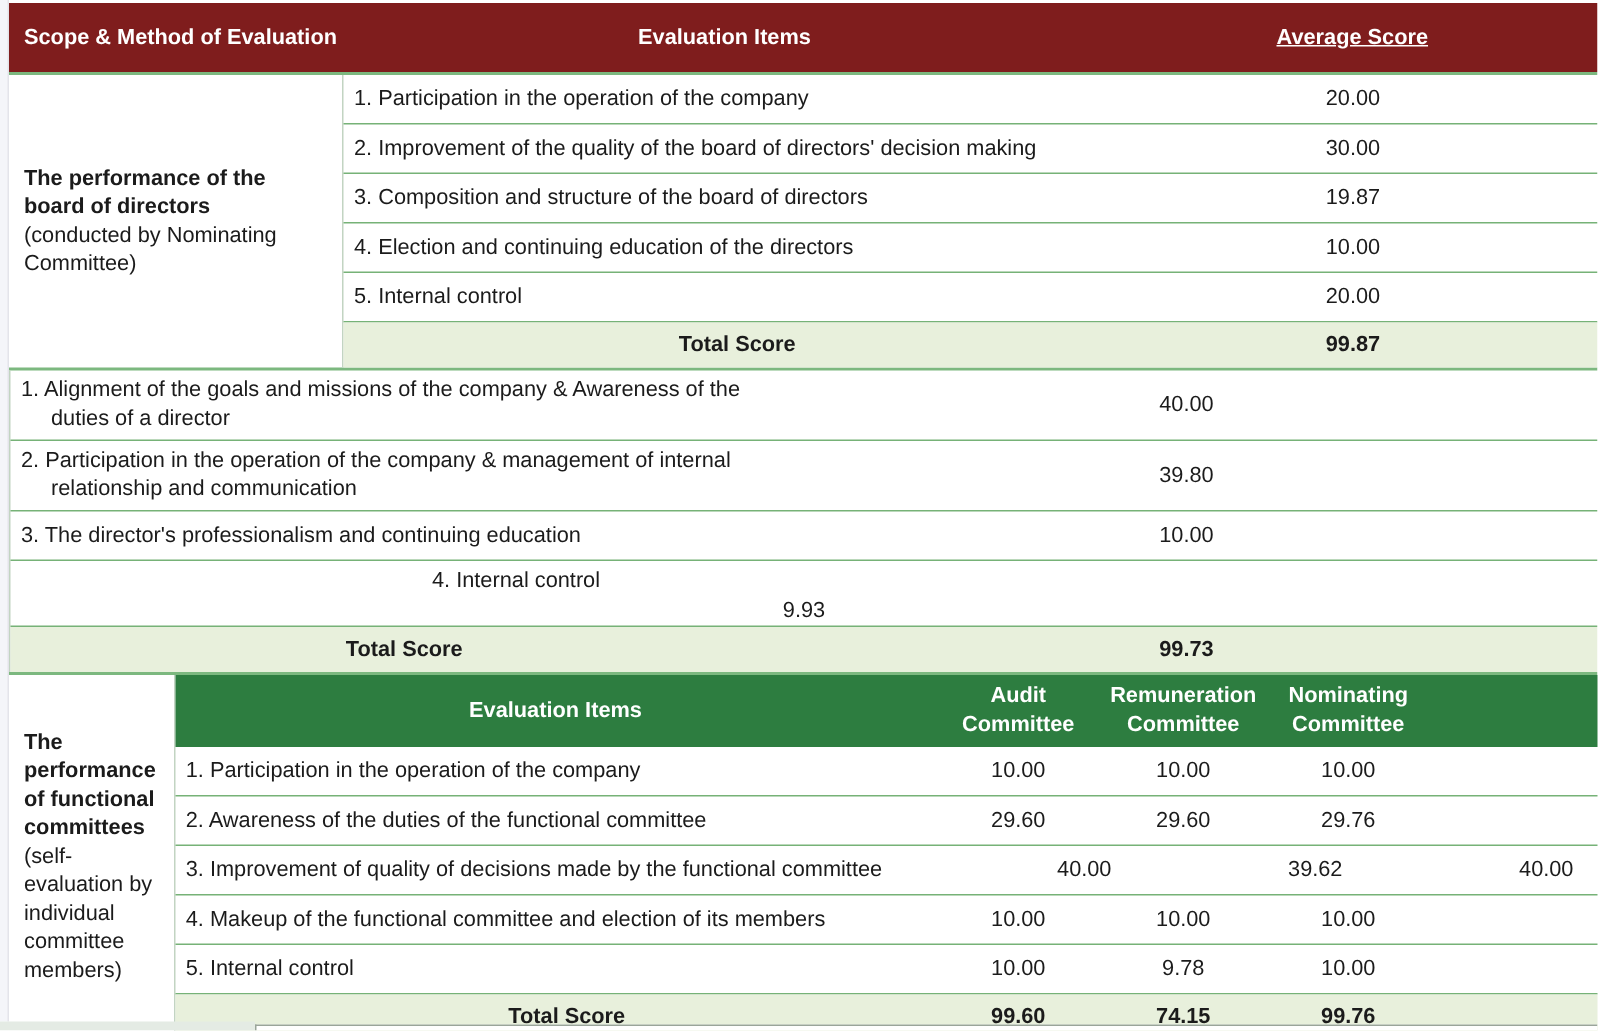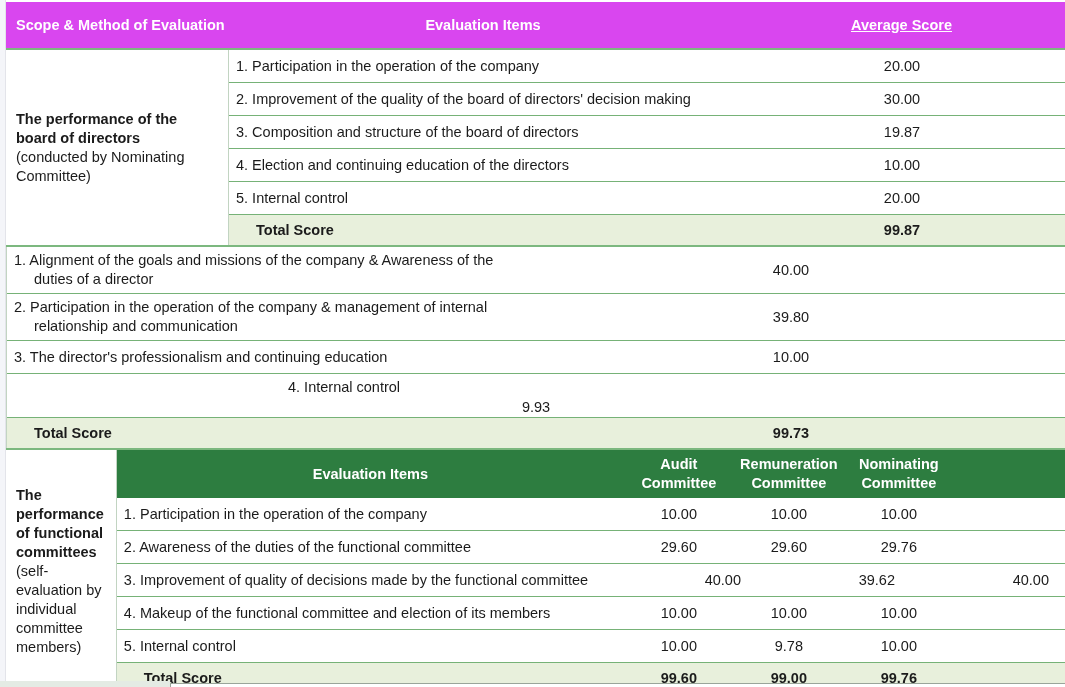--- a/index.html
+++ b/index.html
@@ -13,21 +13,21 @@
     position:absolute; left:0; top:0; width:6px; height:681px;
     background:#f4f5f9; border-right:1px solid #e3e4ea; box-sizing:border-box;
   }
   .gov-table {
     position:absolute; left:6px; top:2px; width:1059px;
     border-bottom:2px solid #7cb87f;
   }
   
   .thead {
     display:flex; align-items:center; height:46px;
-    background:#d946ef; color:#ffffff; font-weight:bold;
+    background:#7f1d1d; color:#ffffff; font-weight:bold;
   }
   .thead .c-scope { width:222px; padding-left:10px; box-sizing:border-box; }
   .thead .c-items { width:510px; text-align:center; }
   .thead .c-score { flex:1; text-align:center;text-decoration:underline; }
   
   .section { display:flex; border-top:2px solid #7cb87f; }
   .section:first-of-type { border-top:none; }
   .scope-cell {
     width:222px; box-sizing:border-box; padding:8px 12px 8px 10px;
     display:flex; flex-direction:column; justify-content:center;
@@ -44,21 +44,21 @@
   .row .cell-label {
     width:510px; box-sizing:border-box; padding:2px 10px 2px 7px;
     padding-left:27px; text-indent:-20px; line-height:19px;
   }
   .row .cell-score { flex:1; text-align:center; }
   .row.tall { min-height:45px; }
   
   .row.total {
     background:#e8f0dc; font-weight:bold; min-height:30px; border-bottom:none;
   }
-  .row.total .cell-label { text-align:left; text-indent:0; padding-right:12px; }
+  .row.total .cell-label { text-align:center; text-indent:0; padding-right:12px; }
   
   .subhead {
     display:flex; align-items:center; height:48px;
     background:#2d7d40; color:#ffffff; font-weight:bold; line-height:19px;
   }
   .subhead .sc-items { width:507px; text-align:center; }
   .subhead .sc-com   { width:110px; text-align:center; }
   .row3 .cell-label  { width:507px; }
   .row3 .cell-com    { width:110px; text-align:center; }
   
@@ -177,21 +177,21 @@
       <div class="row row3" style="min-height:33px;">
         <div class="cell-label">5. Internal control</div>
         <div class="cell-com">10.00</div>
         <div class="cell-com">9.78</div>
         <div class="cell-com">10.00</div>
       </div>
 
       <div class="row total row3">
         <div class="cell-label">Total Score</div>
         <div class="cell-com">99.60</div>
-        <div class="cell-com">99.00</div>
+        <div class="cell-com">74.15</div>
         <div class="cell-com">99.76</div>
       </div>
     </div>
   </div>
 
 </div>
 
 <div class="bottom-strip">
   <div class="bs-left"></div>
   <div class="bs-right"></div>

